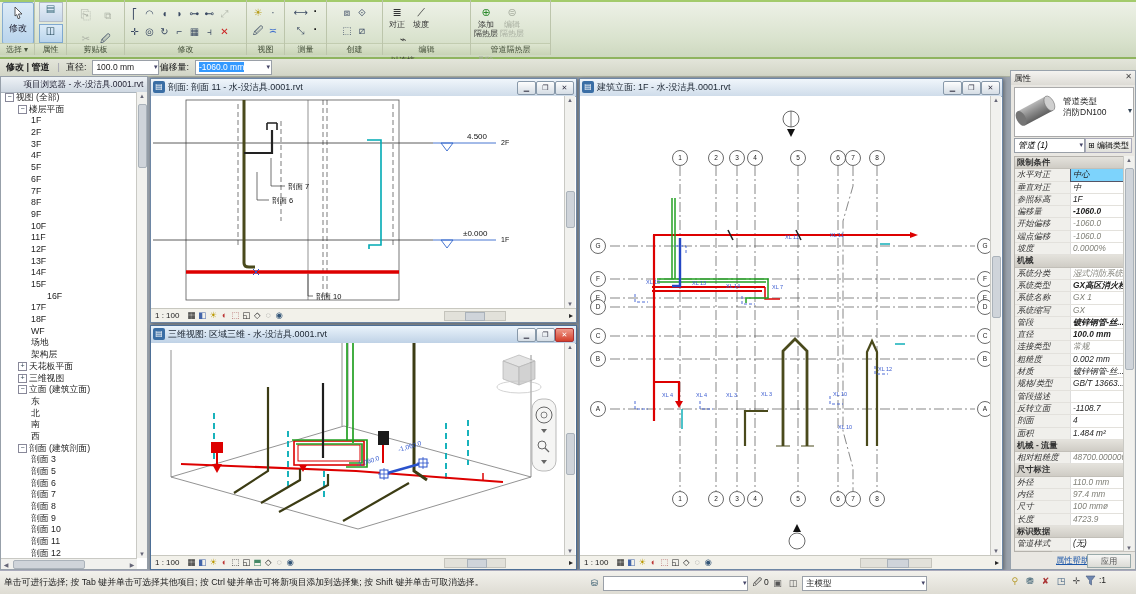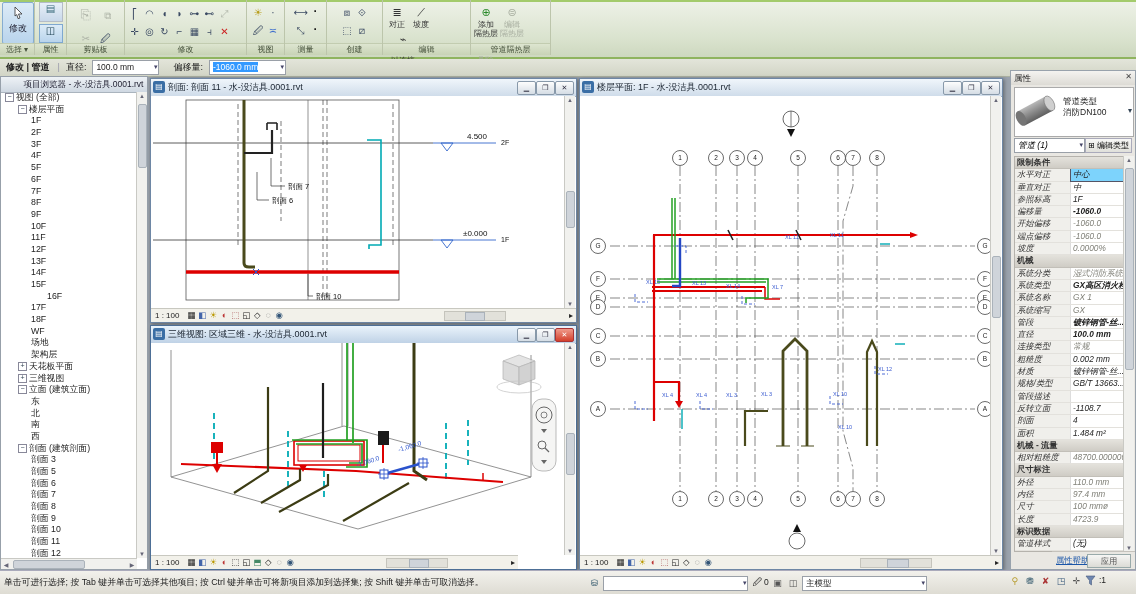--- a/index.html
+++ b/index.html
@@ -162,21 +162,21 @@
 隔热层</span></div>
     <div class="rlabel">管道隔热层</div>
   </div>
 </div>
 
 <div id="optbar">
   <div class="seg" style="font-weight:bold">修改 | 管道</div>
   <div class="seg" style="color:#99a;margin-left:8px">|</div>
   <div class="seg">直径:</div>
   <div class="seg"><span class="combo" style="width:52px">100.0 mm</span></div>
-  <div class="seg" style="margin-left:14px">偏移量:</div>
+  <div class="seg" style="margin-left:0">偏移量:</div>
   <div class="seg"><span class="combo" style="width:62px"><span class="sel-text">-1060.0 mm</span></span></div>
 </div>
 
 <div id="browser">
   <div class="pb-title"><span>项目浏览器 - 水-没洁具.0001.rvt</span><span style="float:right;margin-right:3px;font-size:8px">✕</span></div>
   <div id="pb-tree">
       <div class="trow" style="padding-left: 4px;"><span class="texp">−</span><span>视图 (全部)</span></div>
       <div class="trow" style="padding-left: 17px;"><span class="texp">−</span><span>楼层平面</span></div>
       <div class="trow" style="padding-left: 30px;"><span>1F</span></div>
       <div class="trow" style="padding-left: 30px;"><span>2F</span></div>
@@ -385,34 +385,34 @@
         <line x1="394" y1="105" x2="398" y2="109" stroke="#666" stroke-width="1.2"></line>
         <path d="M390,117 L396,117 L393,121 Z" fill="#666"></path>
       </g>
     </svg>
   </div>
   <div class="sb-v" style="right:1px;top:17px;height:212px">
     <div class="sb-arr" style="top:1px">▲</div>
       <div class="sb-thumb" style="left:1px;width:7px;top:90px;height:40px"></div>
       <div class="sb-arr" style="bottom:1px">▼</div>
   </div>
-  <div class="vcb" style="width:367px">
+  <div class="vcb" style="width:425px">
     <span class="scale">1 : 100</span>
     <span class="mic">▦</span><span class="mic" style="color:#46a">◧</span><span class="mic" style="color:#b90">☀</span><span class="mic" style="color:#b33">◐</span><span class="mic">⬚</span><span class="mic">◱</span><span class="mic" style="color:#486">⬒</span><span class="mic">◇</span><span class="mic" style="color:#777">◌</span><span class="mic" style="color:#357">◉</span>
     <span style="position:absolute;right:70px;top:2px;width:60px;height:8px;background:#e2e1da;border:1px solid #c5c4bc">
         <span style="position:absolute;left:22px;width:18px;top:0;height:7px;background:#cfd4da;border:1px solid #aab2ba"></span>
       </span>
     <span style="position:absolute;right:3px;top:0">▸</span>
   </div>
 </div>
 
 <div class="win" id="win-plan" style="left:579px;top:78px;width:424px;height:492px">
   <div class="tbar">
     <span class="ticon">▤</span>
-    <span class="ttext">楼层平面: 1F - 水-没洁具.0001.rvt</span>
+    <span class="ttext">建筑立面: 1F - 水-没洁具.0001.rvt</span>
     <span class="wbtns">
       <span class="wbtn">▁</span><span class="wbtn">❐</span><span class="wbtn">✕</span>
     </span>
   </div>
   <div class="canvas" style="left:0;top:17px;width:411px;height:459px">
     <svg id="plan-svg" width="411" height="459" viewBox="0 0 411 459">
 
       <g id="plan-grids">
           <line x1="100" y1="70" x2="100" y2="395" stroke="#555" stroke-width="0.7" stroke-dasharray="10,3,2,3"></line>
           <circle cx="100" cy="62" r="7.5" fill="#fff" stroke="#444" stroke-width="0.8"></circle>

